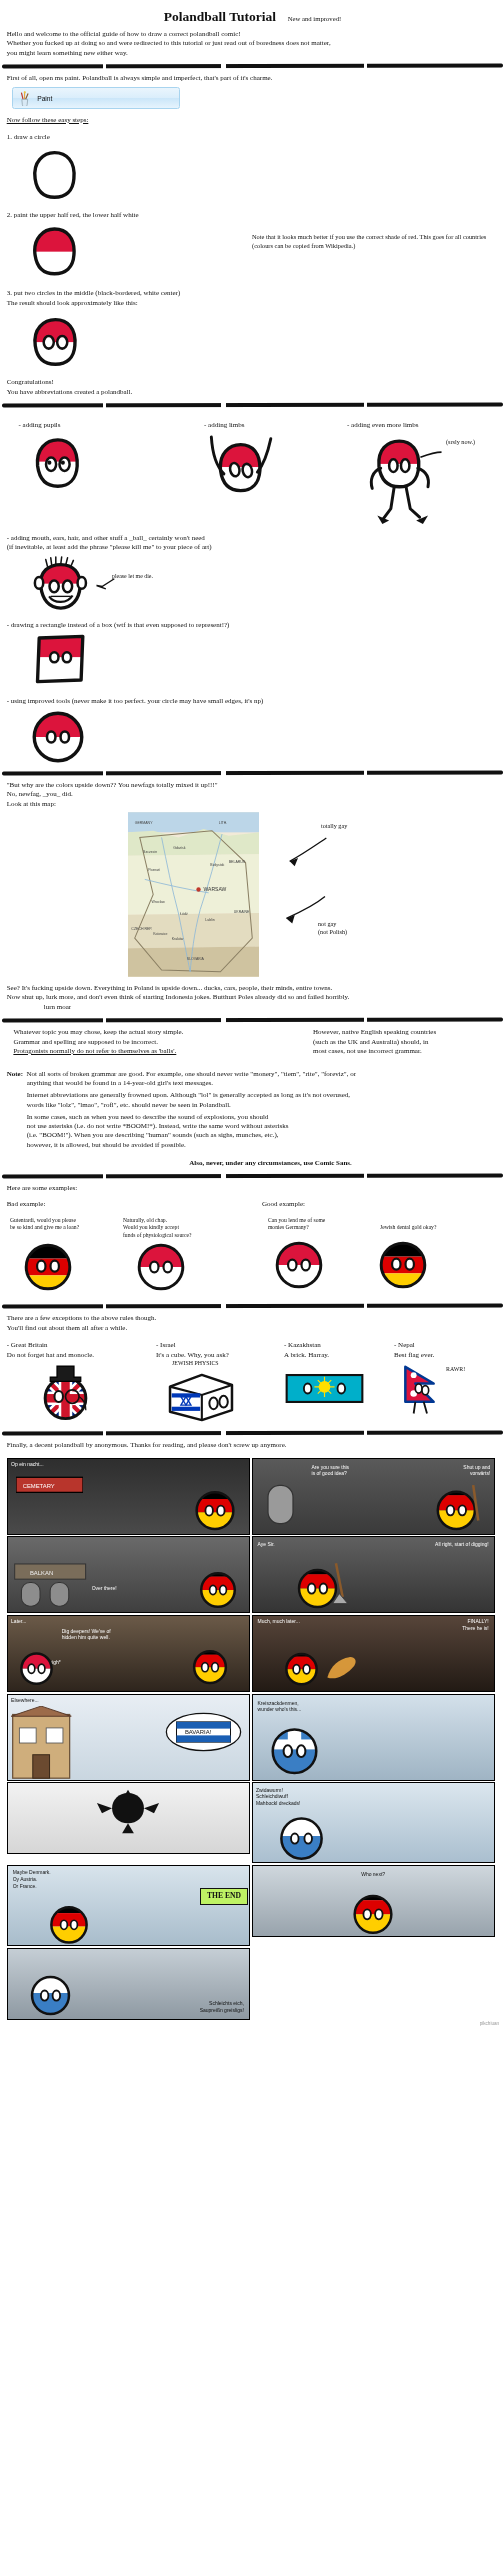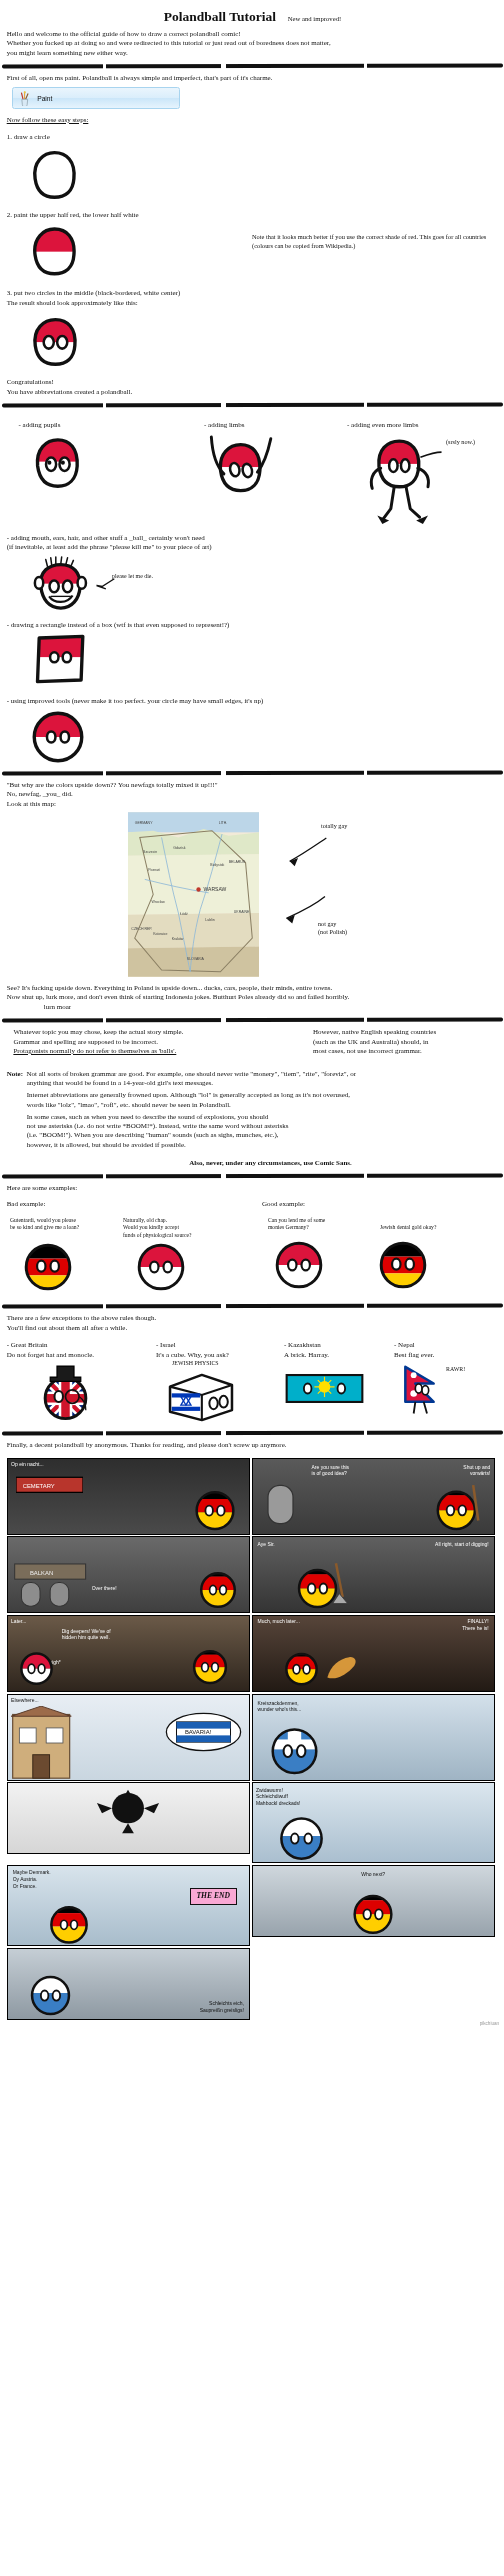--- a/index.html
+++ b/index.html
@@ -815,22 +815,22 @@
       </svg>
     </div>
 
     <div class="comic-cell" style="height:81px;background:#c4d2dd;">
       <div style="position:absolute;inset:0;background:linear-gradient(#d8e4ec,#a8bccb);"></div>
       <div class="comic-txt" style="left:5px;top:3.4px;color:#111;">
         <div>Maybe Denmark.</div>
         <div>Oy Austria.</div>
         <div>Or France.</div>
       </div>
-      <div style="position:absolute;right:12px;top:22px;border:1.7px solid #111;background:#f9a8d4;
-                  padding:2.5px 5.9px;font-family:'Liberation Serif',serif;font-size:7.6px;font-weight:bold;font-style:italic;">THE END</div>
+      <div style="position:absolute;right:1px;top:22px;border:1.7px solid #111;background:#bef264;
+                  padding:2.5px 5.9px;font-family:'Liberation Serif',serif;font-size:7.6px;font-weight:bold;">THE END</div>
       <svg style="position:absolute;left:34px;bottom:0;" width="54" height="47" viewBox="0 0 64 56">
         <defs>
             <clipPath id="cp_c12">
               <circle cx="32" cy="32" r="21"></circle>
             </clipPath>
           </defs>
         <g clip-path="url(#cp_c12)">
           <rect x="0" y="0" width="64" height="18" fill="#000"></rect>
           <rect x="0" y="18" width="64" height="16" fill="#dd0000"></rect>
           <rect x="0" y="34" width="64" height="22" fill="#ffce00"></rect>

